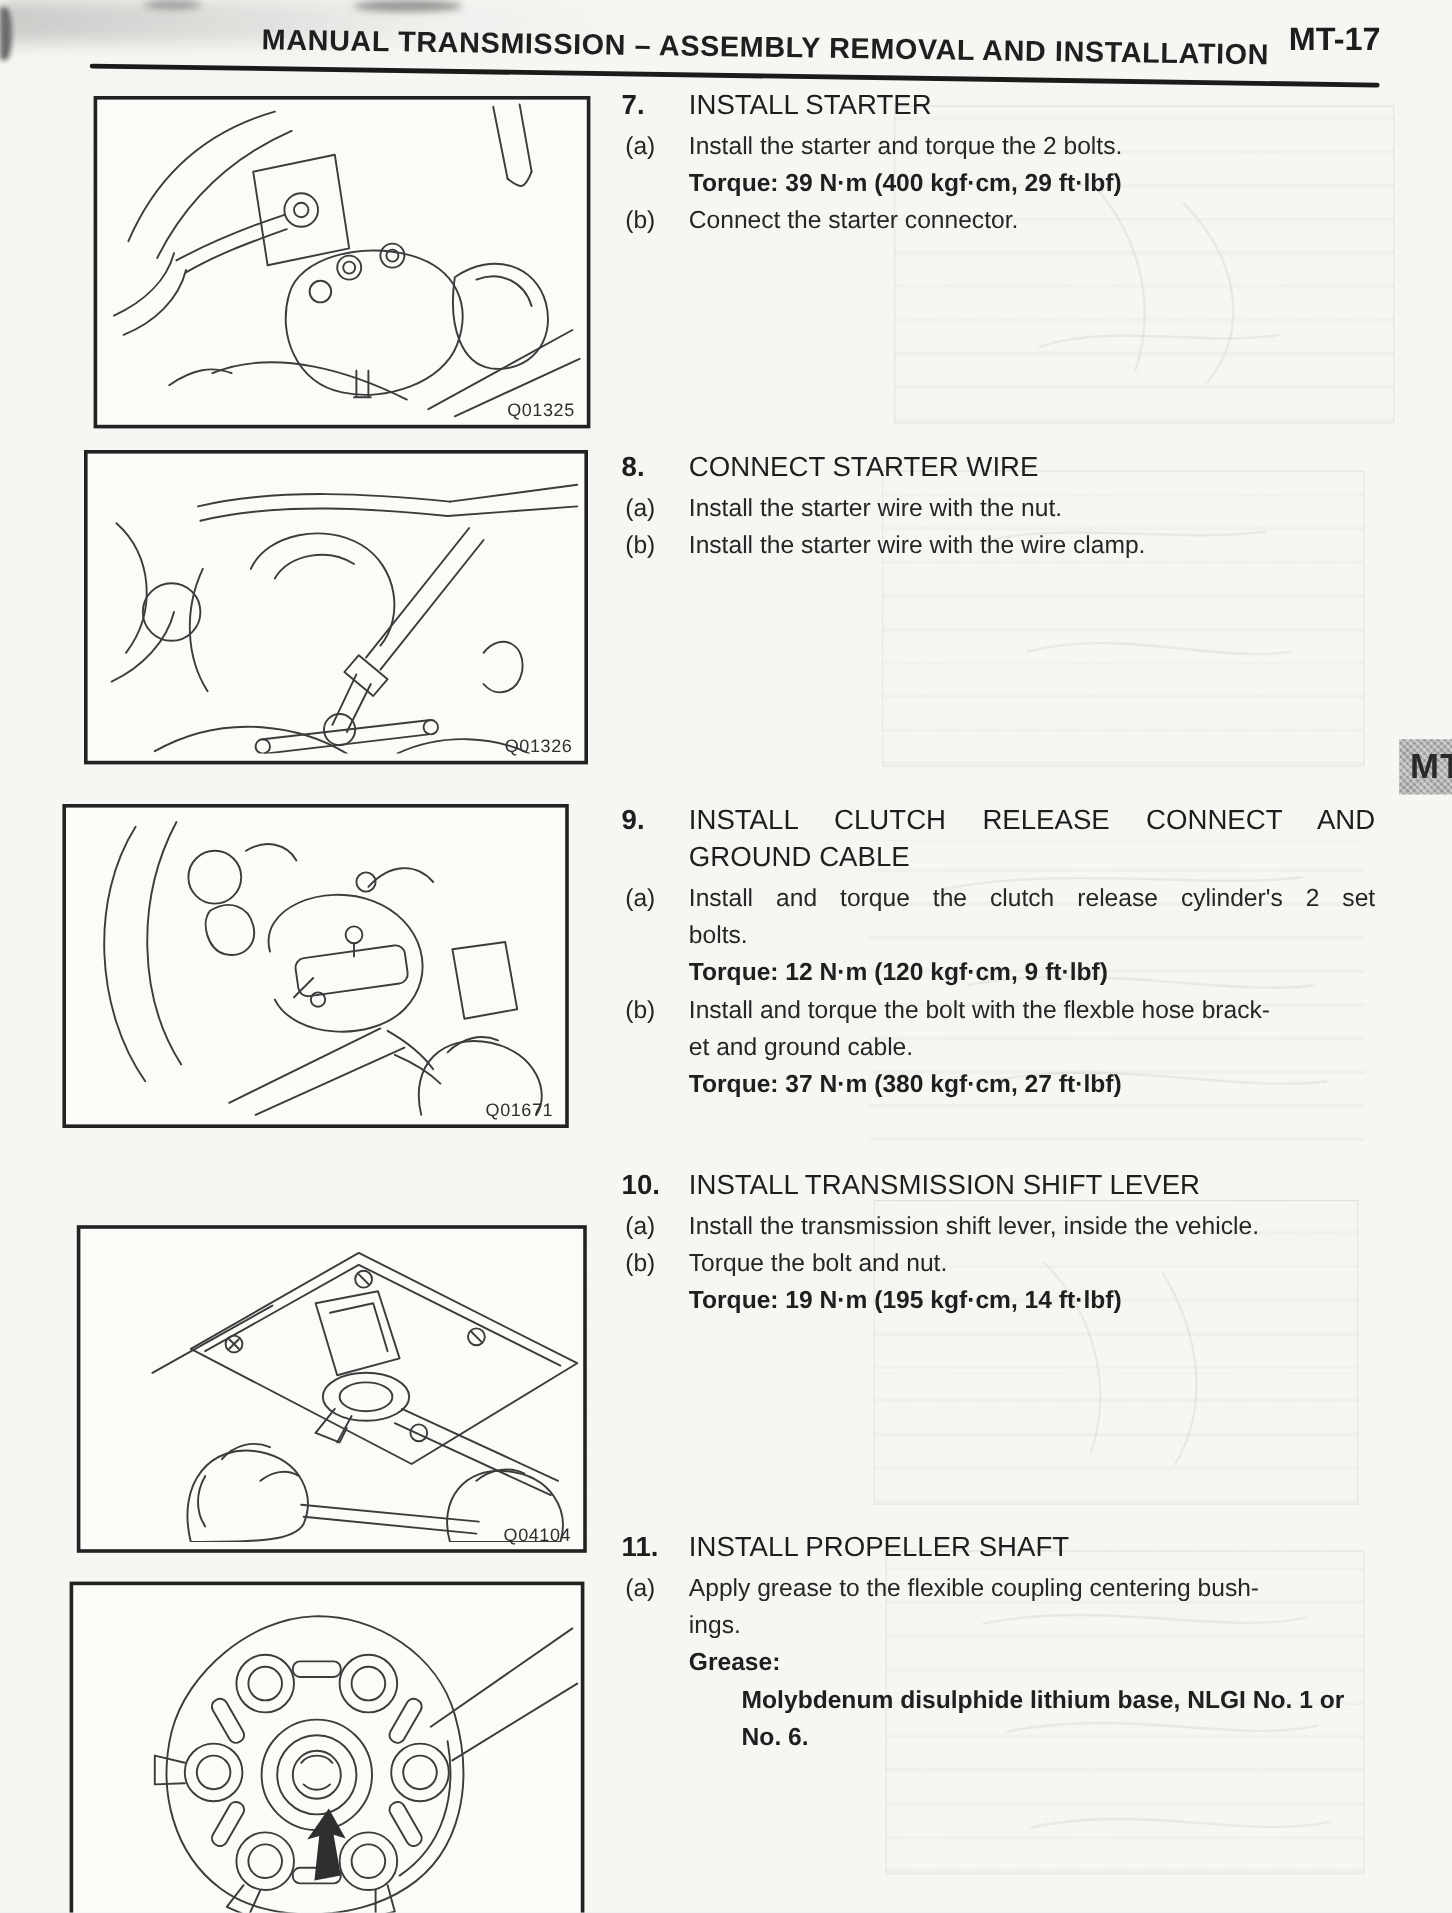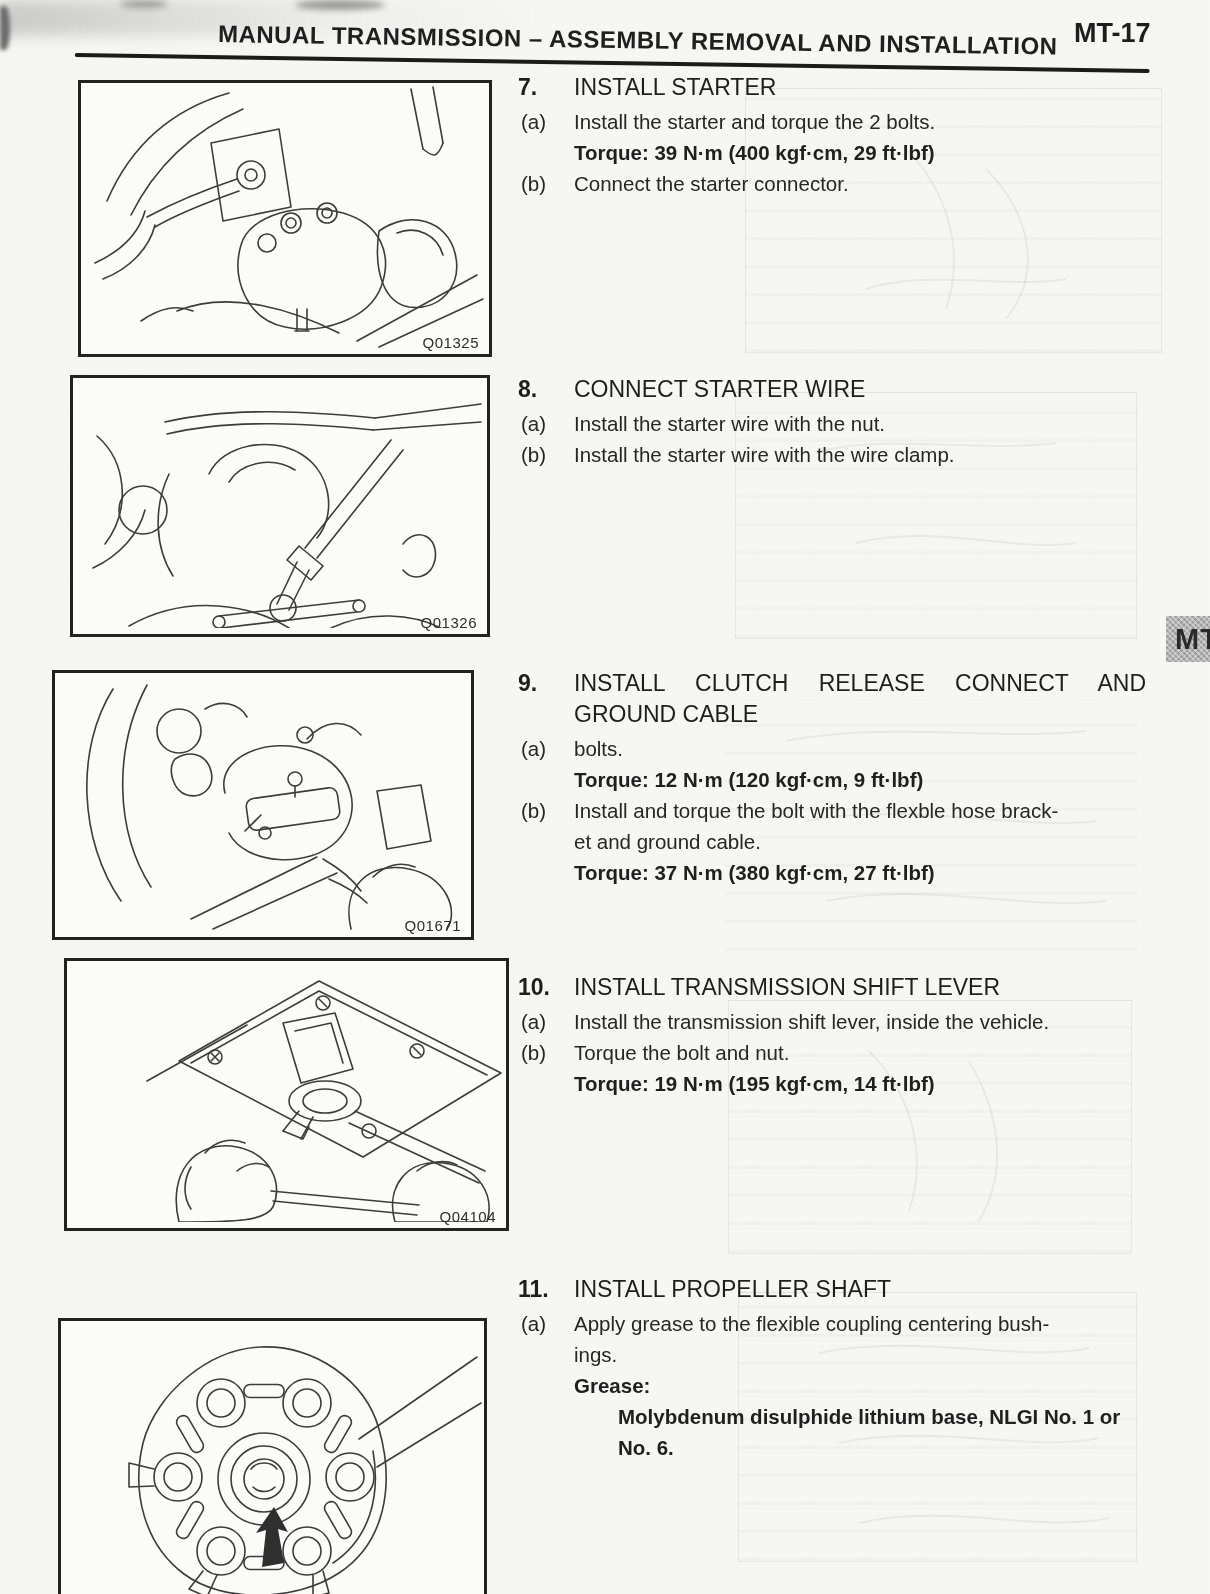--- a/index.html
+++ b/index.html
@@ -198,21 +198,21 @@
       <path d="M306,218 C296,204 282,194 268,186"></path>
       <path d="M312,230 C302,220 288,212 274,206"></path>
       <path d="M136,246 L262,184"></path>
         <path d="M158,256 L282,200"></path>
       <path d="M206,142 L190,158"></path>
         <circle cx="210" cy="160" r="6"></circle>
     </svg>
     <div class="code">Q01671</div>
   </div>
 
-  <div class="fig" style="left:64px;top:958px;width:419px;height:267px;padding-left:20px;">
+  <div class="fig" style="left:64px;top:1021px;width:419px;height:267px;">
     <svg viewBox="0 0 419 261" width="419" height="261">
       <path d="M92,100 L232,20 L414,112 L276,196 Z"></path>
       <path d="M104,102 L232,30 L400,114"></path>
       <circle cx="128" cy="96" r="7"></circle>
         <path d="M124,92 L132,100 M132,92 L124,100"></path>
       <circle cx="236" cy="42" r="7"></circle>
         <path d="M232,38 L240,46"></path>
       <circle cx="330" cy="90" r="7"></circle>
         <path d="M326,86 L334,94"></path>
       <circle cx="282" cy="170" r="7"></circle>
@@ -333,20 +333,21 @@
     <div class="s-row title-row">
       <div class="s-num">9.</div>
       <div class="s-title">
         <div class="t-line jfull">INSTALL CLUTCH RELEASE CONNECT AND</div>
         <div class="t-line">GROUND CABLE</div>
       </div>
     </div>
     <div class="s-row">
       <div class="s-label">(a)</div>
       <div class="s-text">
+        <div class="b-line jfull">Install and torque the clutch release cylinder's 2 set</div>
         <div class="b-line">bolts.</div>
         <div class="spec">Torque: 12 N·m (120 kgf·cm, 9 ft·lbf)</div>
       </div>
     </div>
     <div class="s-row">
       <div class="s-label">(b)</div>
       <div class="s-text">
         <div class="b-line">Install and torque the bolt with the flexble hose brack-</div>
         <div class="b-line">et and ground cable.</div>
         <div class="spec">Torque: 37 N·m (380 kgf·cm, 27 ft·lbf)</div>

